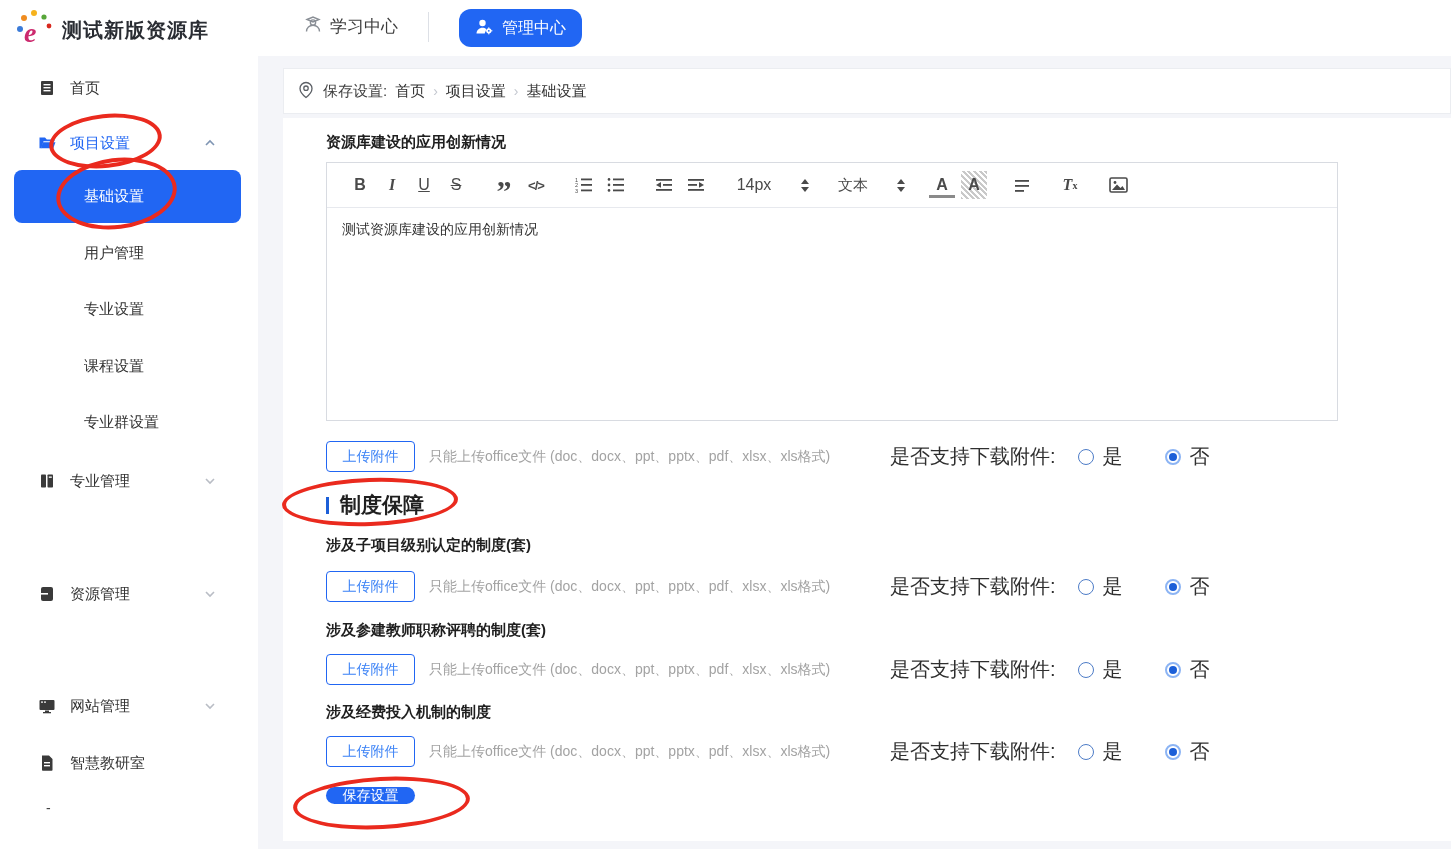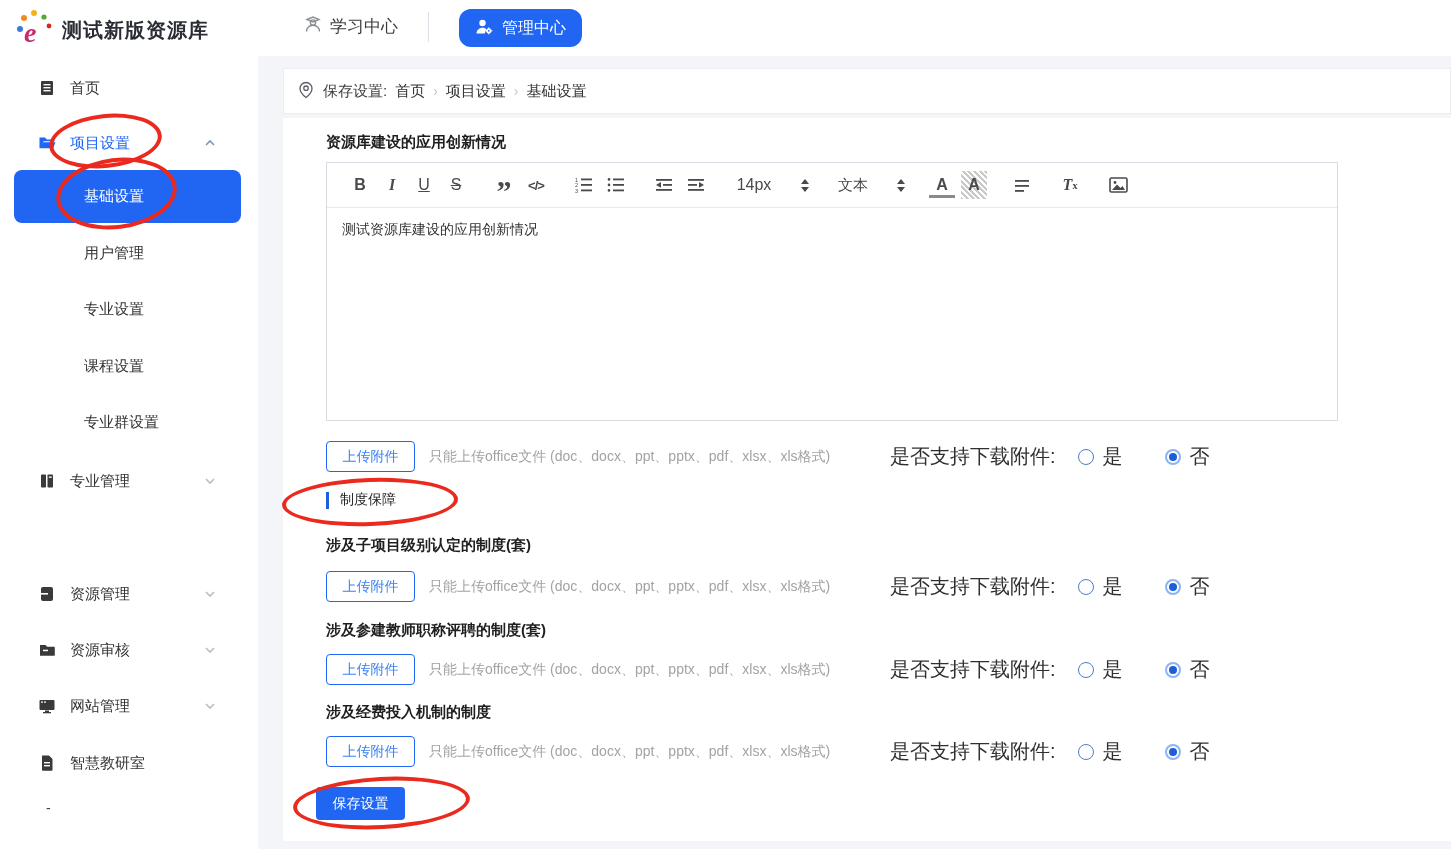--- a/index.html
+++ b/index.html
@@ -72,24 +72,24 @@
   .dl-group { position:absolute; left:564px; top:0; height:31px; display:flex; align-items:center; font-size:20px; color:#2f2f2f; }
   .radio { display:flex; align-items:center; margin-left:22px; cursor:pointer; }
   .radio .rc { width:16px; height:16px; border-radius:50%; border:1px solid #4d7cc7; background:#fff; margin-right:9px; }
   .radio .rc.sel { border:2px solid #8cb4f4; position:relative; }
   .radio .rc.sel::after { content:''; position:absolute; left:2px; top:2px; right:2px; bottom:2px;
                           border-radius:50%; background:#1c5fd8; }
   .radio.no { margin-left:42px; }
 
   .sec-head { position:absolute; left:43px; display:flex; align-items:center; }
   .sec-bar { width:3px; height:17px; background:#1c5fd8; margin-right:11px; }
-  .sec-title { font-size:14px; font-weight:normal; color:#1f1f1f; }
-
-  .save-btn { position:absolute; left:33px; width:89px; height:33px; background:#2166f3; border:none;
-              border-radius:4px; color:#fff; font-size:14px; cursor:pointer; font-family:inherit; }
+  .sec-title { font-size:21px; font-weight:bold; color:#1f1f1f; }
+
+  .save-btn { position:absolute; left:43px; width:89px; height:17px; background:#2166f3; border:none;
+              border-radius:9px; color:#fff; font-size:14px; cursor:pointer; font-family:inherit; }
 
   .ellipse { position:absolute; border:4px solid #ea2a1e; border-radius:50%; z-index:6; pointer-events:none; }
   .e1 { left:49px; top:114px; width:113px; height:54px; transform:rotate(-6deg); }
   .e2 { left:56px; top:158px; width:121px; height:71px; transform:rotate(-7deg); }
   .e3 { left:282px; top:478px; width:176px; height:48px; transform:rotate(-2deg); }
   .e4 { left:293px; top:777px; width:177px; height:52px; transform:rotate(-3deg); }
 </style>
 </head>
 <body>
 
@@ -208,34 +208,20 @@
         </svg>
       </span>
       <span class="s-label">资源管理</span>
       <span class="chev">
         <svg width="14" height="14" viewBox="0 0 14 14" fill="none" stroke="#b9bdc5" stroke-width="1.6">
           <polyline points="3,5 7,9 11,5"></polyline>
         </svg>
       </span>
     </div>
 
-    <div class="s-item" style="top:580px;">
-      <span class="s-ico">
-        <svg width="18" height="18" viewBox="0 0 18 18" fill="#3a3a3a">
-          <path d="M2,4 h5.5 l1.6,1.8 H16 a0.8,0.8 0 0 1 0.8,0.8 V14 a0.8,0.8 0 0 1 -0.8,0.8 H2 z"></path>
-          <rect x="5" y="8.7" width="5" height="1.5" fill="#fff"></rect>
-        </svg>
-      </span>
-      <span class="s-label">资源审核</span>
-      <span class="chev">
-        <svg width="14" height="14" viewBox="0 0 14 14" fill="none" stroke="#b9bdc5" stroke-width="1.6">
-          <polyline points="3,5 7,9 11,5"></polyline>
-        </svg>
-      </span>
-    </div>
 
     <div class="s-item" style="top:636px;">
       <span class="s-ico">
         <svg width="18" height="18" viewBox="0 0 18 18" fill="#3a3a3a">
           <rect x="1.5" y="3" width="15" height="10" rx="1"></rect>
           <rect x="3" y="4.5" width="2" height="1.2" fill="#fff"></rect>
           <rect x="6" y="4.5" width="2" height="1.2" fill="#fff"></rect>
           <rect x="7" y="13.5" width="4" height="1.5"></rect>
           <rect x="5" y="15" width="8" height="1.3"></rect>
         </svg>

